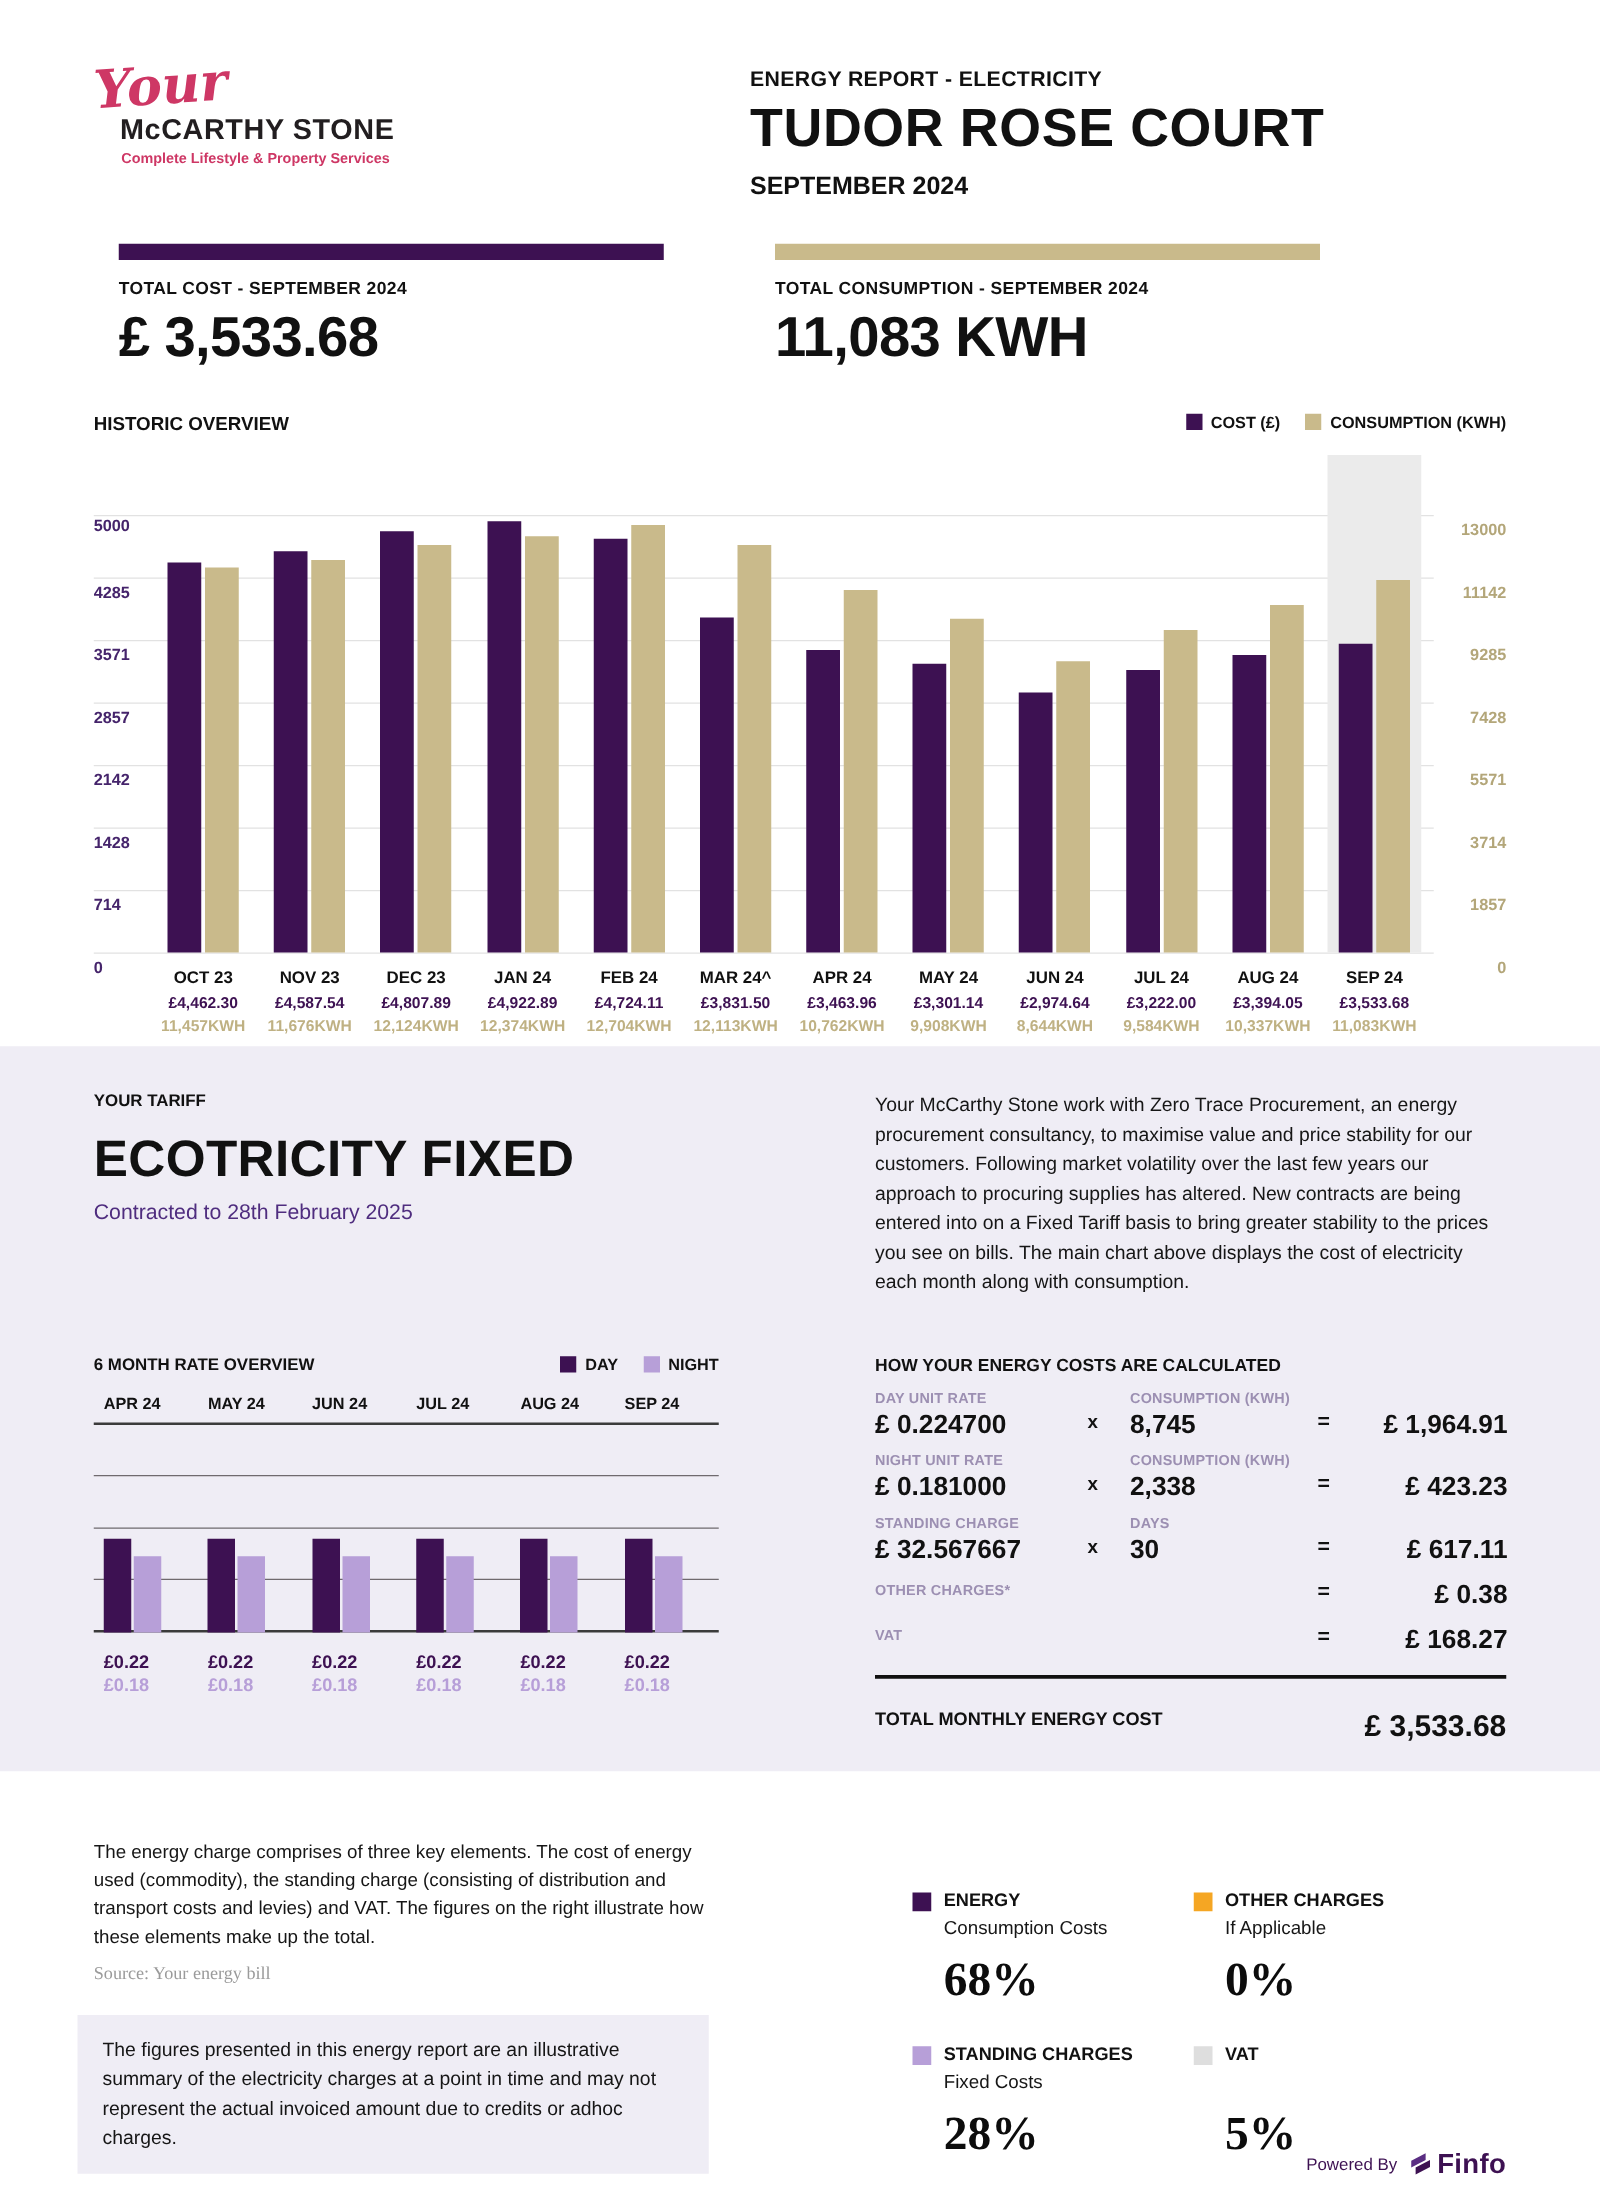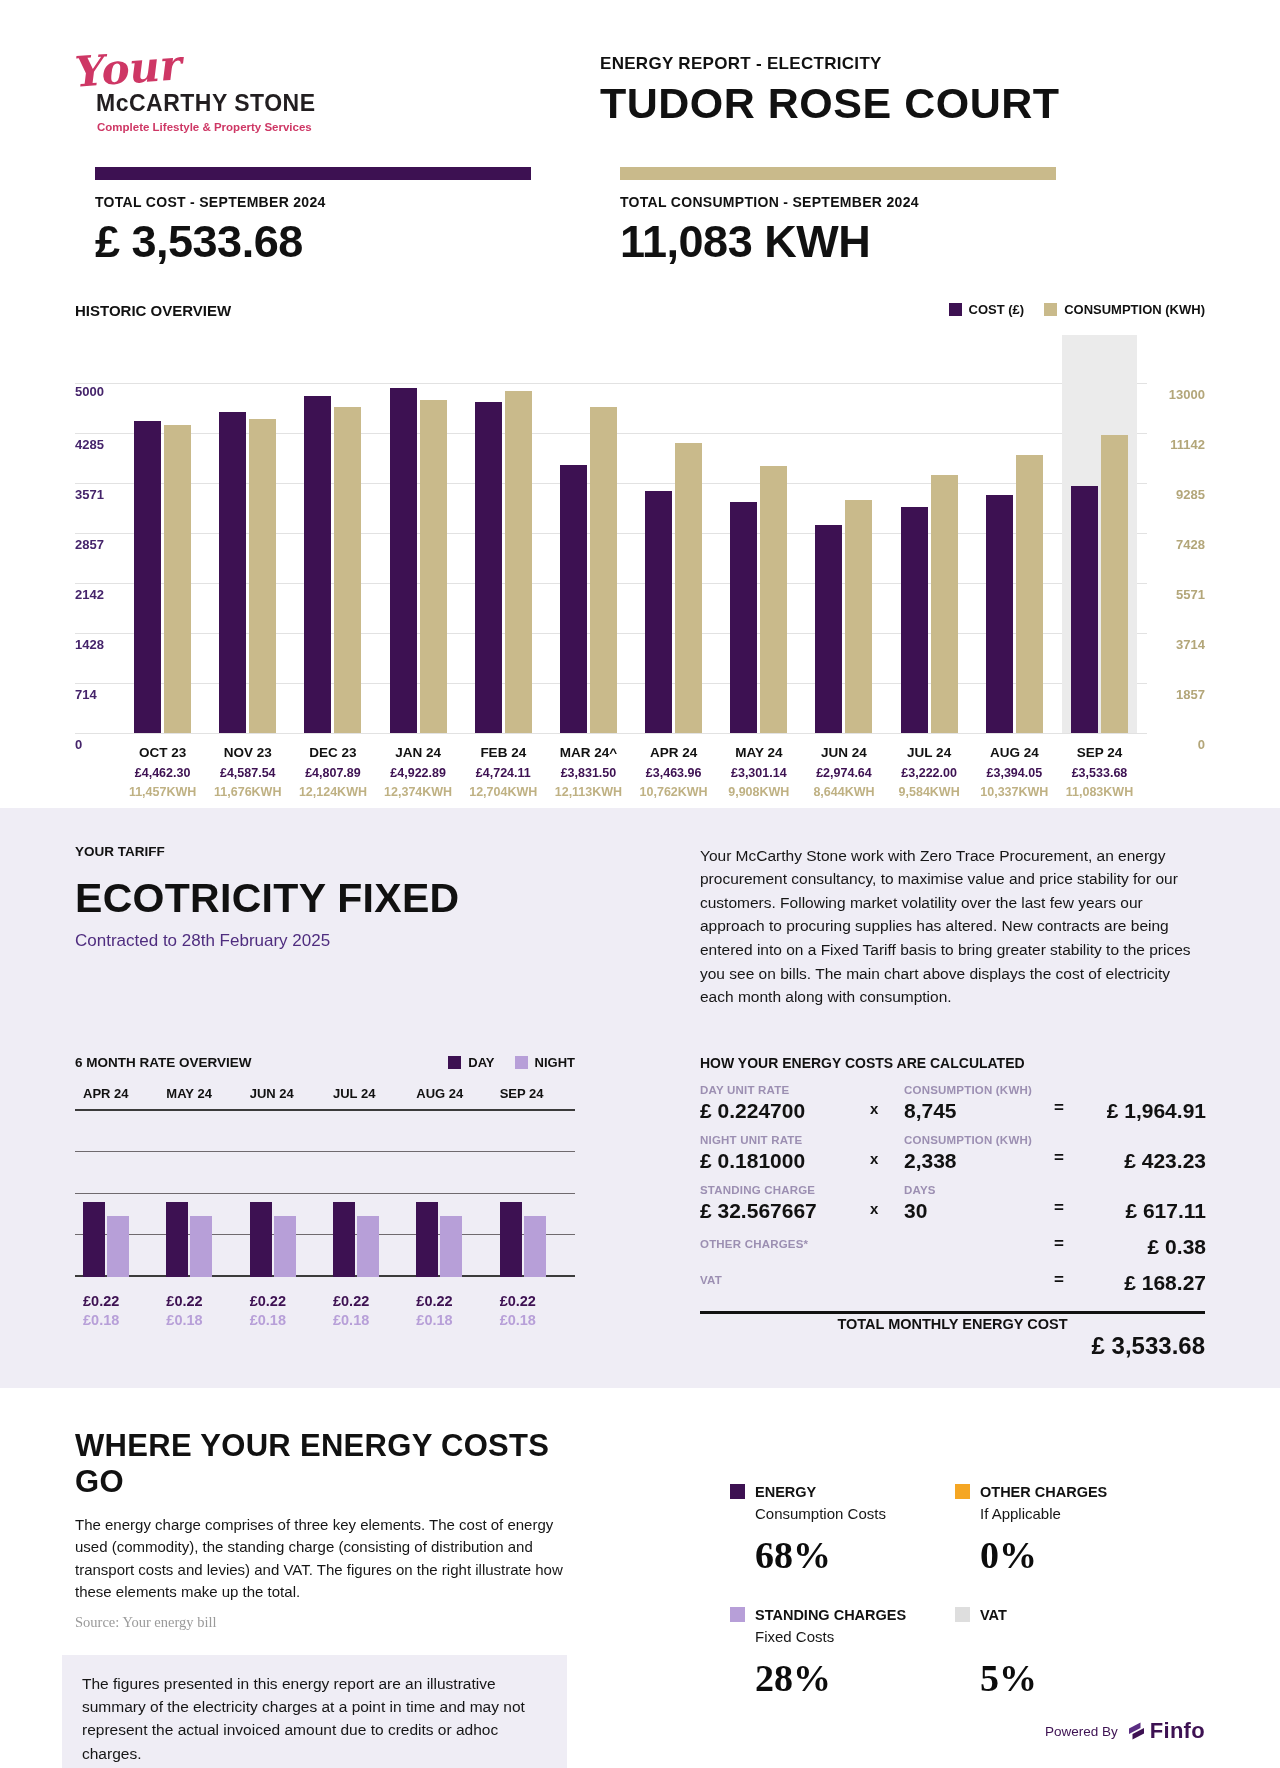--- a/index.html
+++ b/index.html
@@ -79,21 +79,21 @@
   .calc-title { font-size:14px; font-weight:700; }
   .calc-row { display:grid; grid-template-columns:170px 34px 150px 1fr 32px 120px; align-items:end; margin-top:13px; }
   .pair { display:flex; flex-direction:column; justify-content:flex-end; }
   .mut { font-size:11.5px; font-weight:700; color:#9c8fb2; letter-spacing:0.2px; margin-bottom:4px; }
   .calc-row.simple .mut { margin-bottom:7px; }
   .val { font-size:21px; font-weight:700; color:#111; line-height:1; }
   .op { font-size:15px; font-weight:700; padding-bottom:4px; }
   .eq { font-size:17px; font-weight:700; padding-bottom:3px; }
   .res { font-size:21px; font-weight:700; text-align:right; line-height:1; }
   .calc-divider { height:3px; background:#111; margin-top:18px; }
-  .calc-total { display:flex; align-items:center; margin-top:2px;flex-direction:column; }
+  .calc-total { display:flex; align-items:flex-start; margin-top:25px; }
   .calc-total-label { font-size:14.5px; font-weight:700; }
   .calc-total-value { margin-left:auto; font-size:24px; font-weight:700; }
   .calc-note { margin-top:26px; font-size:15.5px; line-height:1.5; color:#161616; }
   
   .costs-go { display:flex; padding:40px 100px 0 75px; }
   .cg-left { width:495px; }
   .cg-title { font-size:31px; font-weight:700; letter-spacing:0.3px; }
   .cg-desc { margin-top:14px; font-size:15px; line-height:1.5; color:#161616; }
   .cg-source { margin-top:10px; font-family:"Liberation Serif", serif; font-size:14.5px; color:#9a9a9a; }
   .cg-note { margin-top:24px; margin-left:-13px; width:505px; background:#efedf5; padding:17px 20px; font-size:15.5px; line-height:1.5; color:#161616; }
@@ -117,20 +117,21 @@
 
   <header class="top">
     <div class="logo">
       <div class="logo-script">Your</div>
       <div class="logo-name">McCARTHY STONE</div>
       <div class="logo-tag">Complete Lifestyle &amp; Property Services</div>
     </div>
     <div class="report-head">
       <div class="report-type">ENERGY REPORT - ELECTRICITY</div>
       <div class="site-name">TUDOR ROSE COURT</div>
+      <div class="period">SEPTEMBER 2024</div>
     </div>
   </header>
 
   <section class="summary">
     <div class="sum-col">
       <div class="sum-bar" style="background:#3d1152;"></div>
       <div class="sum-label">TOTAL COST - SEPTEMBER 2024</div>
       <div class="sum-value">£ 3,533.68</div>
     </div>
     <div class="sum-col">
@@ -460,21 +461,20 @@
           <span class="calc-total-label">TOTAL MONTHLY ENERGY COST</span>
           <span class="calc-total-value">£ 3,533.68</span>
         </div>
         <div class="calc-note"><b>* Other Charges</b><span> cover any unknown costs incurred at this time, i.e. meter costs, new levies etc</span></div>
       </div>
     </div>
   </section>
 
   <section class="costs-go">
     <div class="cg-left">
-      <div class="cg-title">WHERE YOUR ENERGY COSTS GO</div>
       <div class="cg-desc">The energy charge comprises of three key elements. The cost of energy used (commodity), the standing charge (consisting of distribution and transport costs and levies) and VAT. The figures on the right illustrate how these elements make up the total.</div>
       <div class="cg-source">Source: Your energy bill</div>
       <div class="cg-note">The figures presented in this energy report are an illustrative summary of the electricity charges at a point in time and may not represent the actual invoiced amount due to credits or adhoc charges.</div>
     </div>
     <div class="cg-right">
       <div class="cg-grid">
           <div class="cg-item">
             <div class="cgi-head">
               <span class="cgi-sq" style="background: rgb(61, 17, 82);"></span>
               <span class="cgi-label">ENERGY</span>

